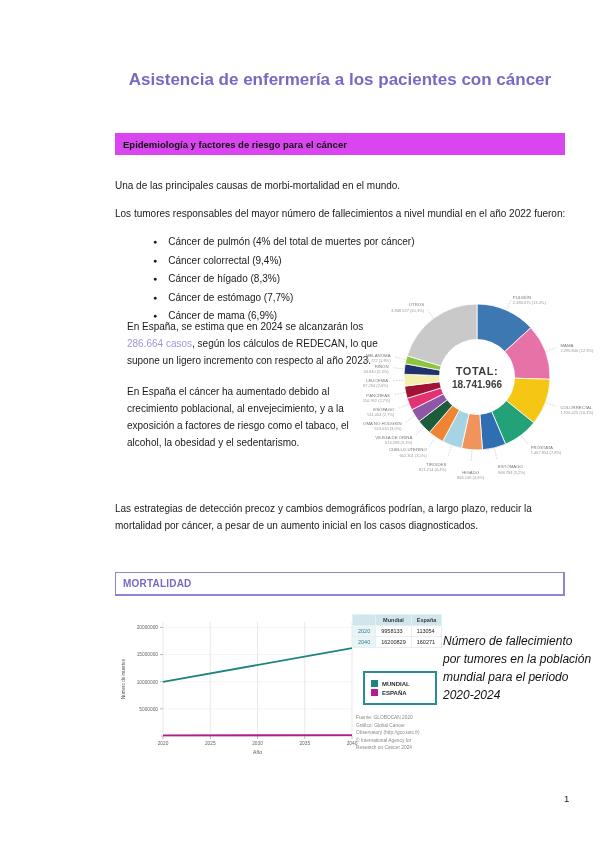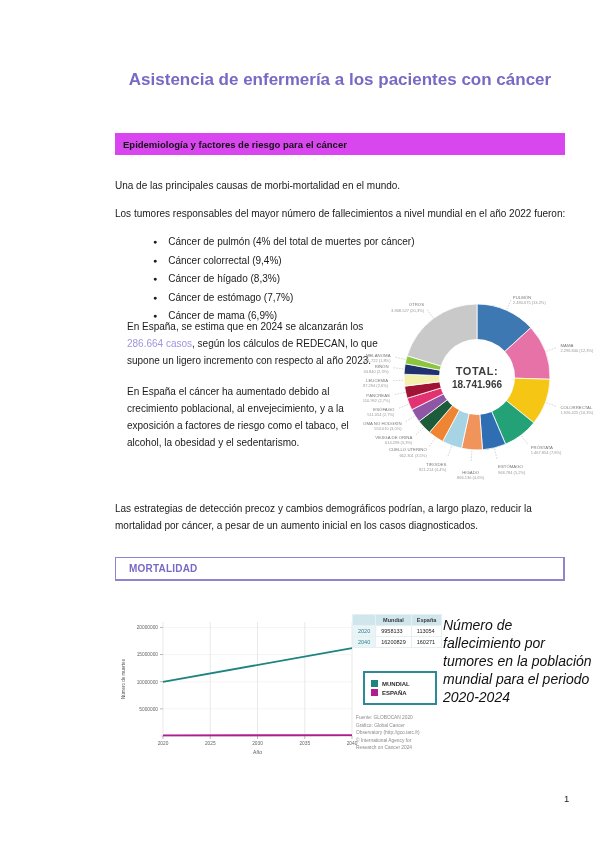--- a/index.html
+++ b/index.html
@@ -13,40 +13,40 @@
   .bodytext{font-size:10px;line-height:17px;}
   .flow{position:absolute;left:70px;top:177px;width:452px;}
   .flow p{margin:0 0 11px 0;}
   .bullets{margin:5px 0 0 0;}
   .bullet-row{display:flex;align-items:baseline;padding-left:38px;line-height:17.5px;}
   .bullet-dot{font-size:7px;margin-right:11px;position:relative;top:-1px;}
   .two-col-left{position:absolute;left:82px;top:318px;width:256px;}
   .two-col-left p{margin:0 0 14px 0;}
   .purple-link{color:#a293dd;}
   .p3{position:absolute;left:70px;top:500px;width:452px;}
-  .mort-box{position:absolute;left:70px;top:557px;width:450px;height:24px;box-sizing:border-box;
+  .mort-box{position:absolute;left:70px;top:572px;width:450px;height:24px;box-sizing:border-box;
             border:1px solid #9283cf;border-right-width:2px;border-bottom-width:2px;
-            display:flex;align-items:center;padding-left:13px;}
+            display:flex;align-items:center;padding-left:7px;}
   .mort-box span{font-size:10px;font-weight:bold;color:#7a68c5;letter-spacing:.2px;}
   .donut-svg{position:absolute;left:318px;top:290px;}
   .line-svg{position:absolute;left:70px;top:612px;}
   svg text{font-family:"Liberation Sans",sans-serif;}
   .mini-table{position:absolute;left:307px;top:614px;border-collapse:collapse;
               font-size:5.5px;background:#fff;border:1px solid #d8e6ea;}
   .mini-table th{background:#cfe6ec;color:#3a3a3a;font-weight:bold;padding:2px 5px;border:1px solid #e6f0f3;}
   .mini-table td{padding:2px 5px;border:1px solid #e6f0f3;color:#222;}
   .mini-table td.yr{color:#2e7f92;background:#e9f4f7;}
   .legend-box{position:absolute;left:318px;top:671px;width:74px;box-sizing:border-box;
               border:2px solid #2e8b96;background:#fff;padding:5px 6px;}
   .legend-row{display:flex;align-items:center;margin:2px 0;}
   .legend-swatch{width:7px;height:7px;margin-right:4px;flex:0 0 auto;}
   .legend-row span{font-size:6px;font-weight:bold;color:#2b2b2b;}
   .source-block{position:absolute;left:311px;top:714px;width:95px;font-size:4.8px;
                 line-height:7.5px;color:#8a8a8a;}
-  .note{position:absolute;left:398px;top:616px;width:150px;font-size:14px;font-style:italic;
+  .note{position:absolute;left:398px;top:632px;width:150px;font-size:12px;font-style:italic;
         line-height:18px;color:#111;}
   .page-num{position:absolute;left:519px;top:793px;font-size:9.5px;color:#222;}
 </style>
 </head>
 <body>
 
 <div class="page">
 
   <div class="title">Asistencia de enfermería a los pacientes con cáncer</div>
 

